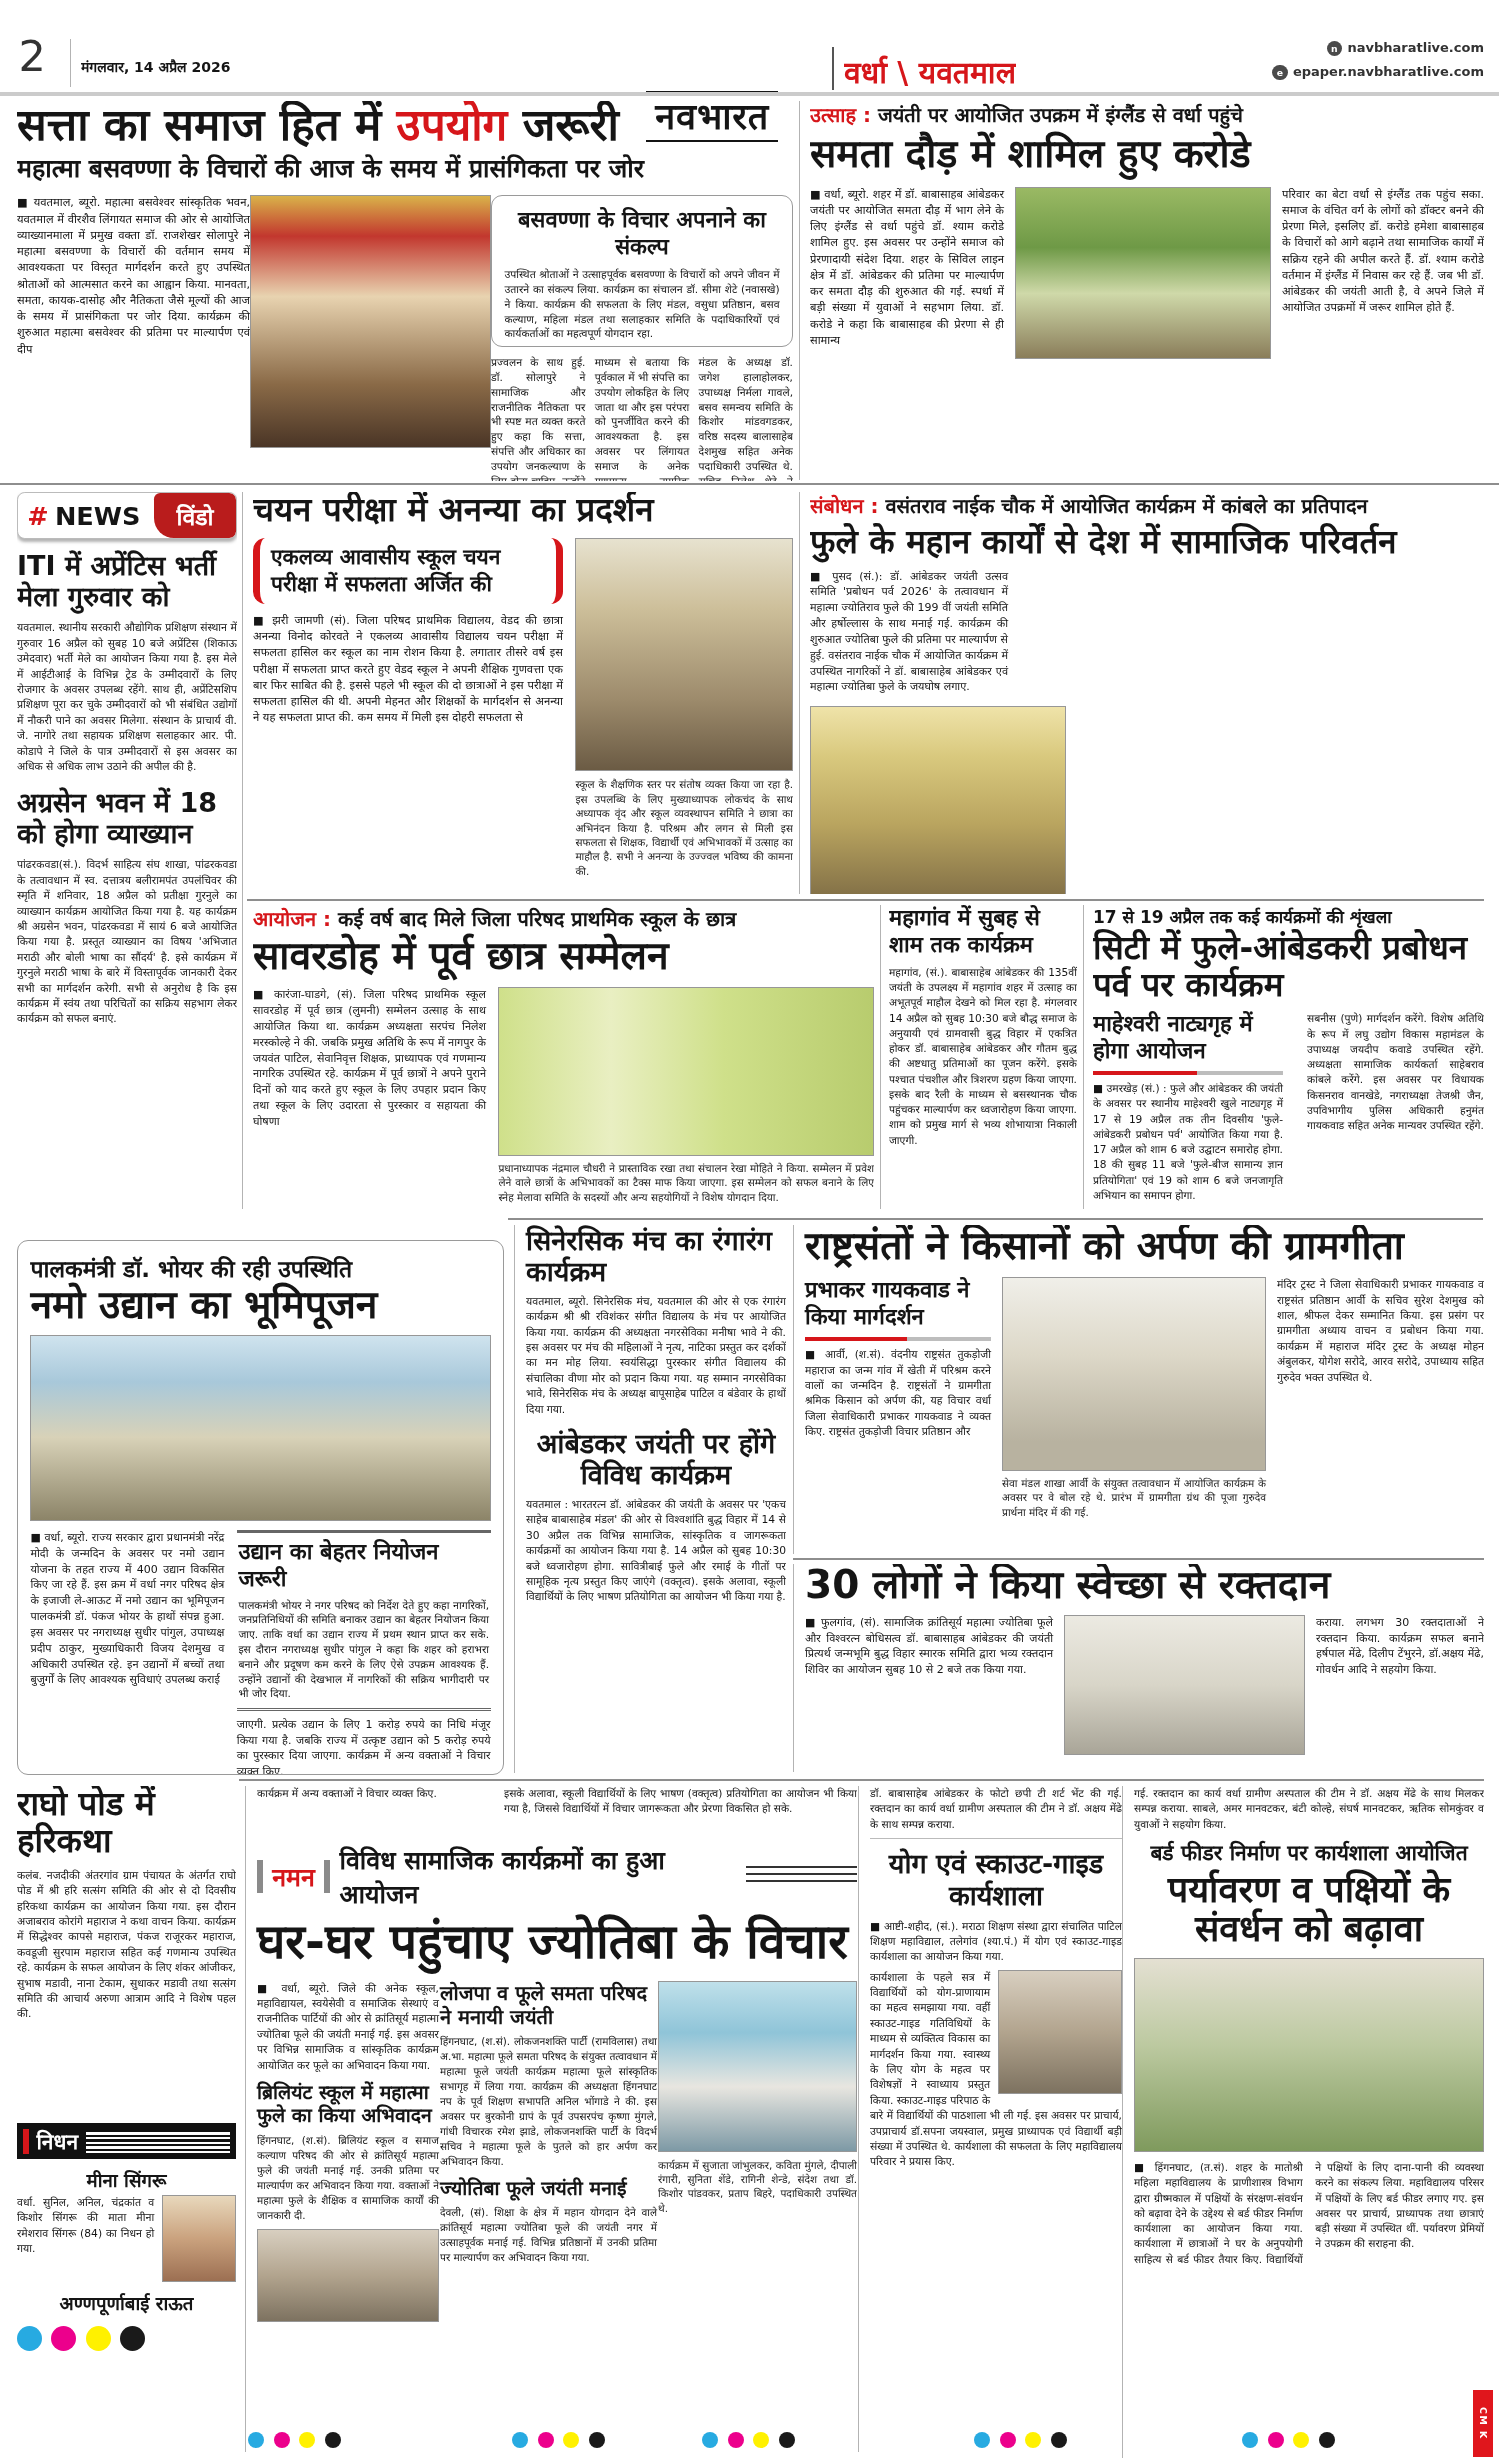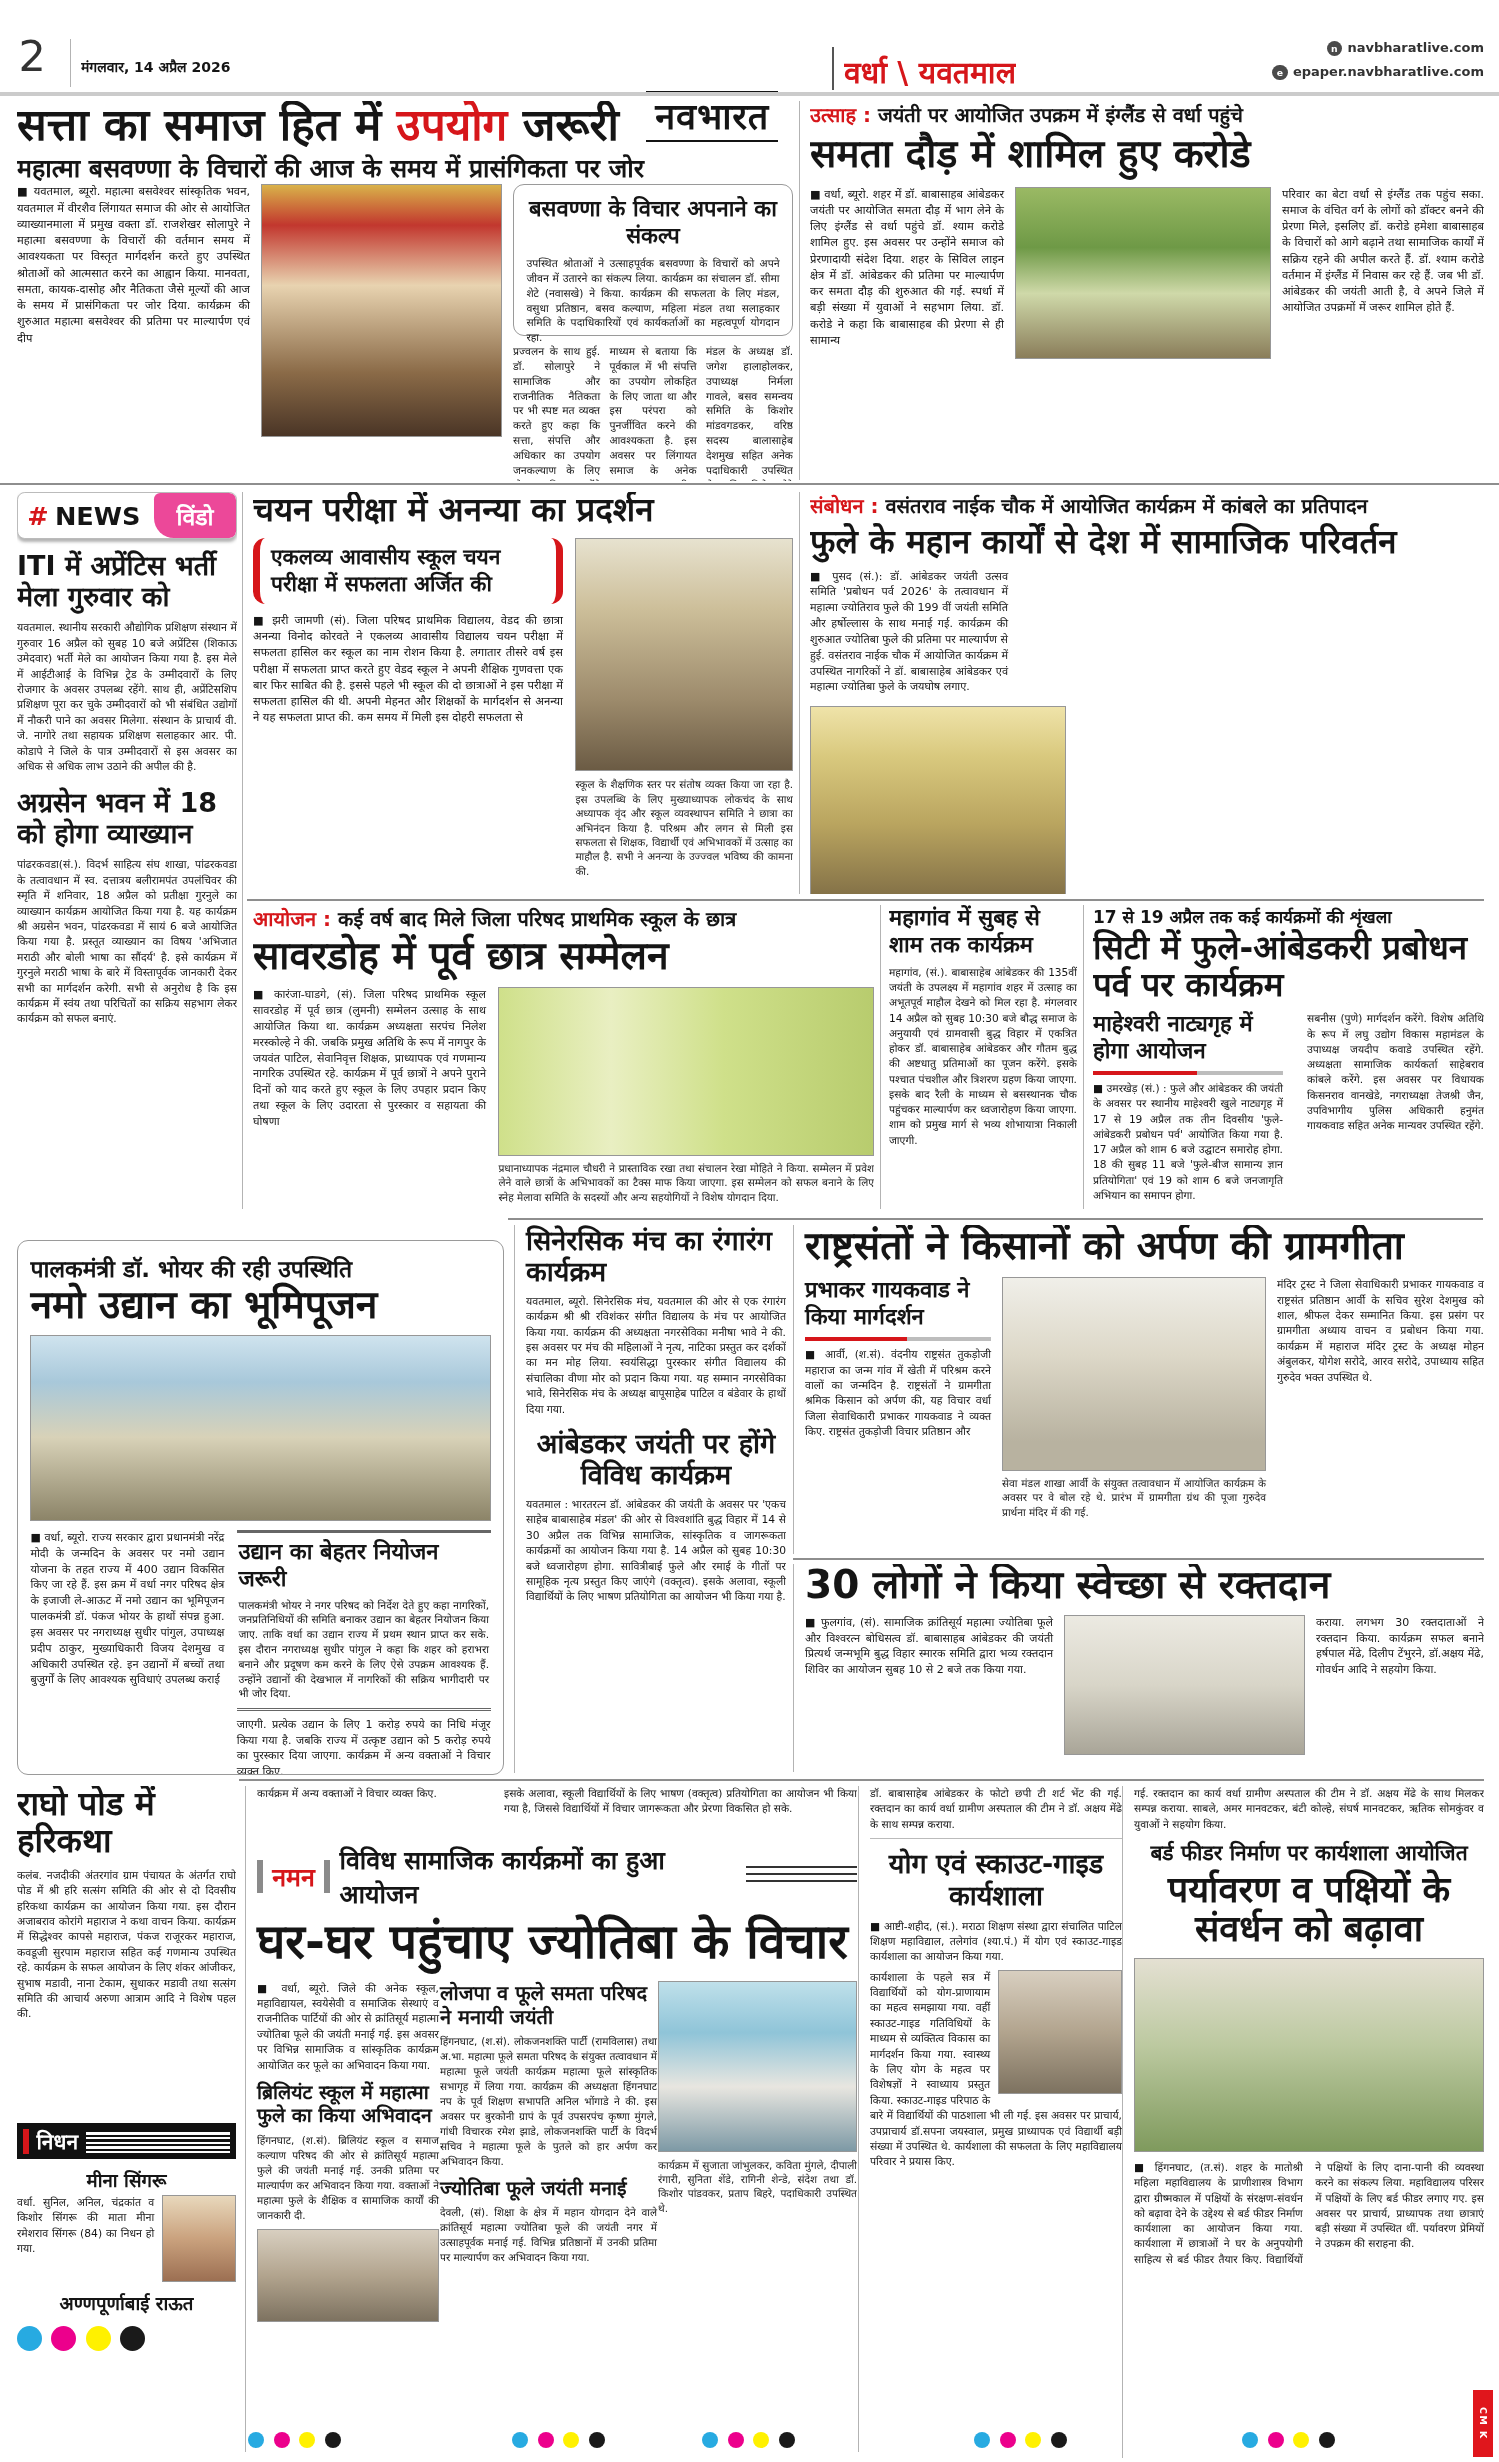--- a/index.html
+++ b/index.html
@@ -38,21 +38,21 @@
   .ph-port2  { background:linear-gradient(180deg,#7ec8d8 0%,#e0c9a8 50%,#ad8a6a 100%); }
   .mast { font-size:36px; font-weight:900; border-top:2.3px solid #141414; border-bottom:2.3px solid #141414;
           padding:0.8px 9.3px; line-height:1.25; letter-spacing:0.8px;margin-top:48px; }
   .wicon { display:inline-flex; width:15.5px; height:15.5px; border-radius:50%; background:#4a4a4a; color:#fff;
            font-size:9.3px; align-items:center; justify-content:center; margin-right:5.4px; font-weight:700; }
   .callout { border-left:7px solid #d6161a; border-right:7px solid #d6161a; border-radius:12.4px;
              padding:6.2px 11px; font-size:21px; font-weight:800; line-height:1.26; }
   .badge { display:flex; align-items:stretch; border:0.8px solid #bbb; border-radius:7.8px;
            box-shadow:0 2.3px 3.1px rgba(0,0,0,.3); overflow:hidden; height:47px; background:#fff; }
   .badge-left { flex:1; display:flex; align-items:center; gap:6.2px; padding:0 9.3px; font-size:25.6px; font-weight:800; }
-  .badge-right { width:82px; background:#ec4899; color:#fff; display:flex; align-items:center;
+  .badge-right { width:82px; background:#b91c1c; color:#fff; display:flex; align-items:center;
                  justify-content:center; font-size:23px; font-weight:800; border-radius:6.2px 6.2px 6.2px 20px; }
   .roundbox { border:1.6px solid #9a9a9a; border-radius:11px; padding:11px 12.4px; }
   .insetbox { border-top:3.9px solid #666; border-bottom:3.1px double #666; padding:6.2px 1.6px; }
   .rg-rule { height:3.9px; background:linear-gradient(90deg,#d6161a 0 55%,#bdbdbd 55% 100%); margin:6.2px 0; }
   .nid-head { display:flex; align-items:center; background:#111; height:36px; padding:0 6.2px; gap:7.8px; }
   .nid-bar { width:5.4px; height:25px; background:#d6161a; }
   .nid-title { color:#fff; font-size:21px; font-weight:800; }
   .nid-stripes { flex:1; height:23px; background:repeating-linear-gradient(180deg,#111 0 2.3px,#fff 2.3px 4.7px); }
   .naman { display:flex; align-items:center; gap:9.3px; font-size:25px; font-weight:800; }
   .gbar { width:6.2px; height:33px; background:#8a8a8a; }
@@ -85,21 +85,21 @@
     </div>
     <div style="font-size:13px;font-weight:700;color:#333;">
       <span class="wicon">e</span><span>epaper.navbharatlive.com</span>
     </div>
   </div>
   <div class="hline" style="left:0;top:92px;width:1499px;height:3.9px;background:#cbcbcb;"></div>
 
   <div class="abs" style="left:17px;top:101px;width:776px;height:380px;">
     <div class="h-xxl"><span>सत्ता का समाज हित में </span><span class="red">उपयोग</span><span> जरूरी</span></div>
     <div class="subhead" style="margin-top:6.2px;">महात्मा बसवण्णा के विचारों की आज के समय में प्रासंगिकता पर जोर</div>
-    <div class="flex" style="gap:11px;height:256px;justify-content:center;">
+    <div class="flex" style="margin-top:11px;height:256px;justify-content:center;">
       <div class="body" style="width:233px;">■ यवतमाल, ब्यूरो. महात्मा बसवेश्वर सांस्कृतिक भवन, यवतमाल में वीरशैव लिंगायत समाज की ओर से आयोजित व्याख्यानमाला में प्रमुख वक्ता डॉ. राजशेखर सोलापुरे ने महात्मा बसवण्णा के विचारों की वर्तमान समय में आवश्यकता पर विस्तृत मार्गदर्शन करते हुए उपस्थित श्रोताओं को आत्मसात करने का आह्वान किया. मानवता, समता, कायक-दासोह और नैतिकता जैसे मूल्यों की आज के समय में प्रासंगिकता पर जोर दिया. कार्यक्रम की शुरुआत महात्मा बसवेश्वर की प्रतिमा पर माल्यार्पण एवं दीप</div>
       <div class="photo ph-stage" style="width:241px;height:253px;"></div>
       <div style="flex:1;">
         <div class="roundbox" style="height:152px;">
           <div class="h-sm" style="text-align:center;">बसवण्णा के विचार अपनाने का संकल्प</div>
           <div class="body-sm" style="margin-top:6.2px;">उपस्थित श्रोताओं ने उत्साहपूर्वक बसवण्णा के विचारों को अपने जीवन में उतारने का संकल्प लिया. कार्यक्रम का संचालन डॉ. सीमा शेटे (नवासखे) ने किया. कार्यक्रम की सफलता के लिए मंडल, वसुधा प्रतिष्ठान, बसव कल्याण, महिला मंडल तथा सलाहकार समिति के पदाधिकारियों एवं कार्यकर्ताओं का महत्वपूर्ण योगदान रहा.</div>
         </div>
         <div class="flex" style="gap:9.3px;margin-top:7.8px;height:92px;">
           <div class="body-sm" style="flex:1;">प्रज्वलन के साथ हुई. डॉ. सोलापुरे ने सामाजिक और राजनीतिक नैतिकता पर भी स्पष्ट मत व्यक्त करते हुए कहा कि सत्ता, संपत्ति और अधिकार का उपयोग जनकल्याण के लिए होना चाहिए. उन्होंने ऐतिहासिक उदाहरणों के</div>
           <div class="body-sm" style="flex:1;">माध्यम से बताया कि पूर्वकाल में भी संपत्ति का उपयोग लोकहित के लिए जाता था और इस परंपरा को पुनर्जीवित करने की आवश्यकता है. इस अवसर पर लिंगायत समाज के अनेक गणमान्य नागरिक उपस्थित थे.</div>

